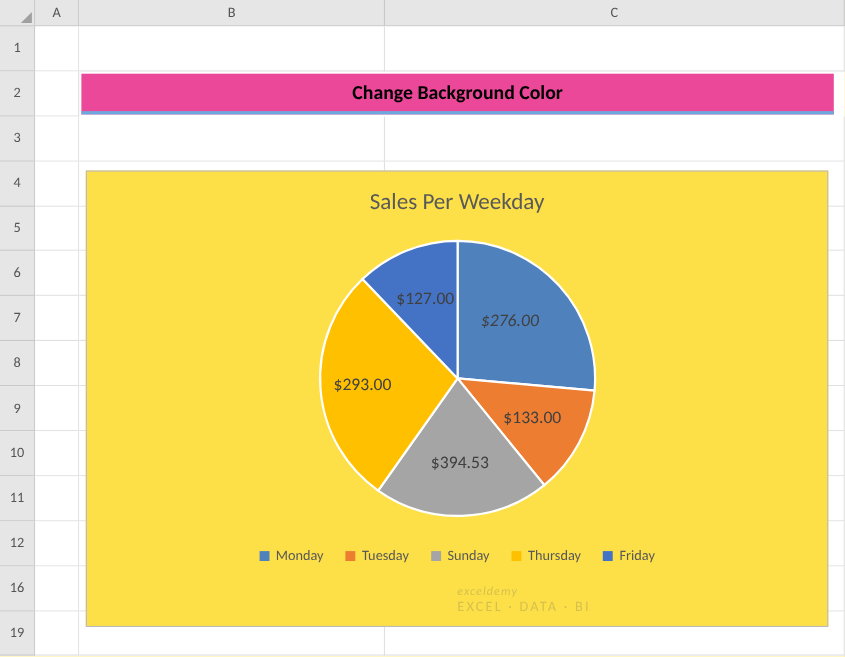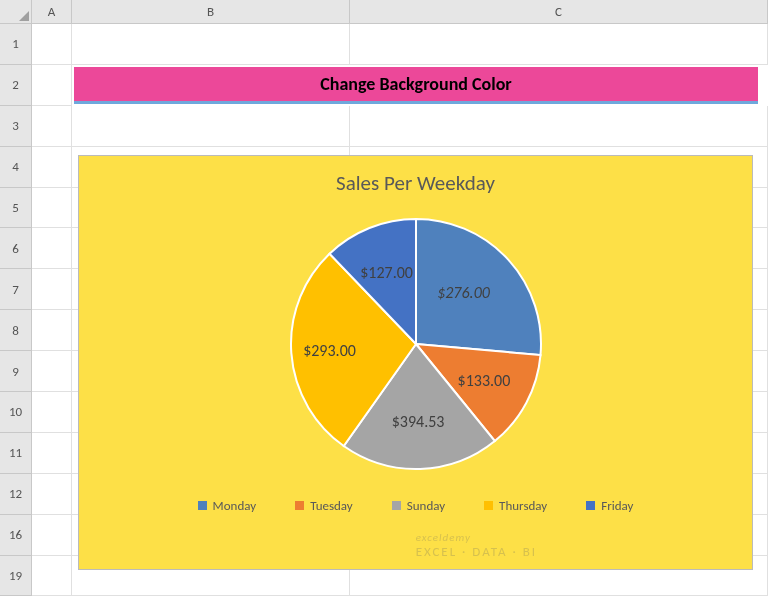--- a/index.html
+++ b/index.html
@@ -94,21 +94,21 @@
   .slice { stroke: #fff; stroke-width: 2; }
   .data-label {
     position: absolute;
     font-size: 16px;
     color: #404040;
     white-space: nowrap;
     transform: translate(-50%, -50%);
   }
   .legend {
     display: flex;
-    gap: 39px;
+    gap: 20px;
     margin-top: 24px;
     font-size: 13px;
     color: #595959;
   }
   .legend-item { display: flex; align-items: center; gap: 6px; }
   .swatch { width: 9px; height: 9px; display: inline-block; }
   .watermark {
     position: absolute;
     bottom: 10px;
     right: 215px;

